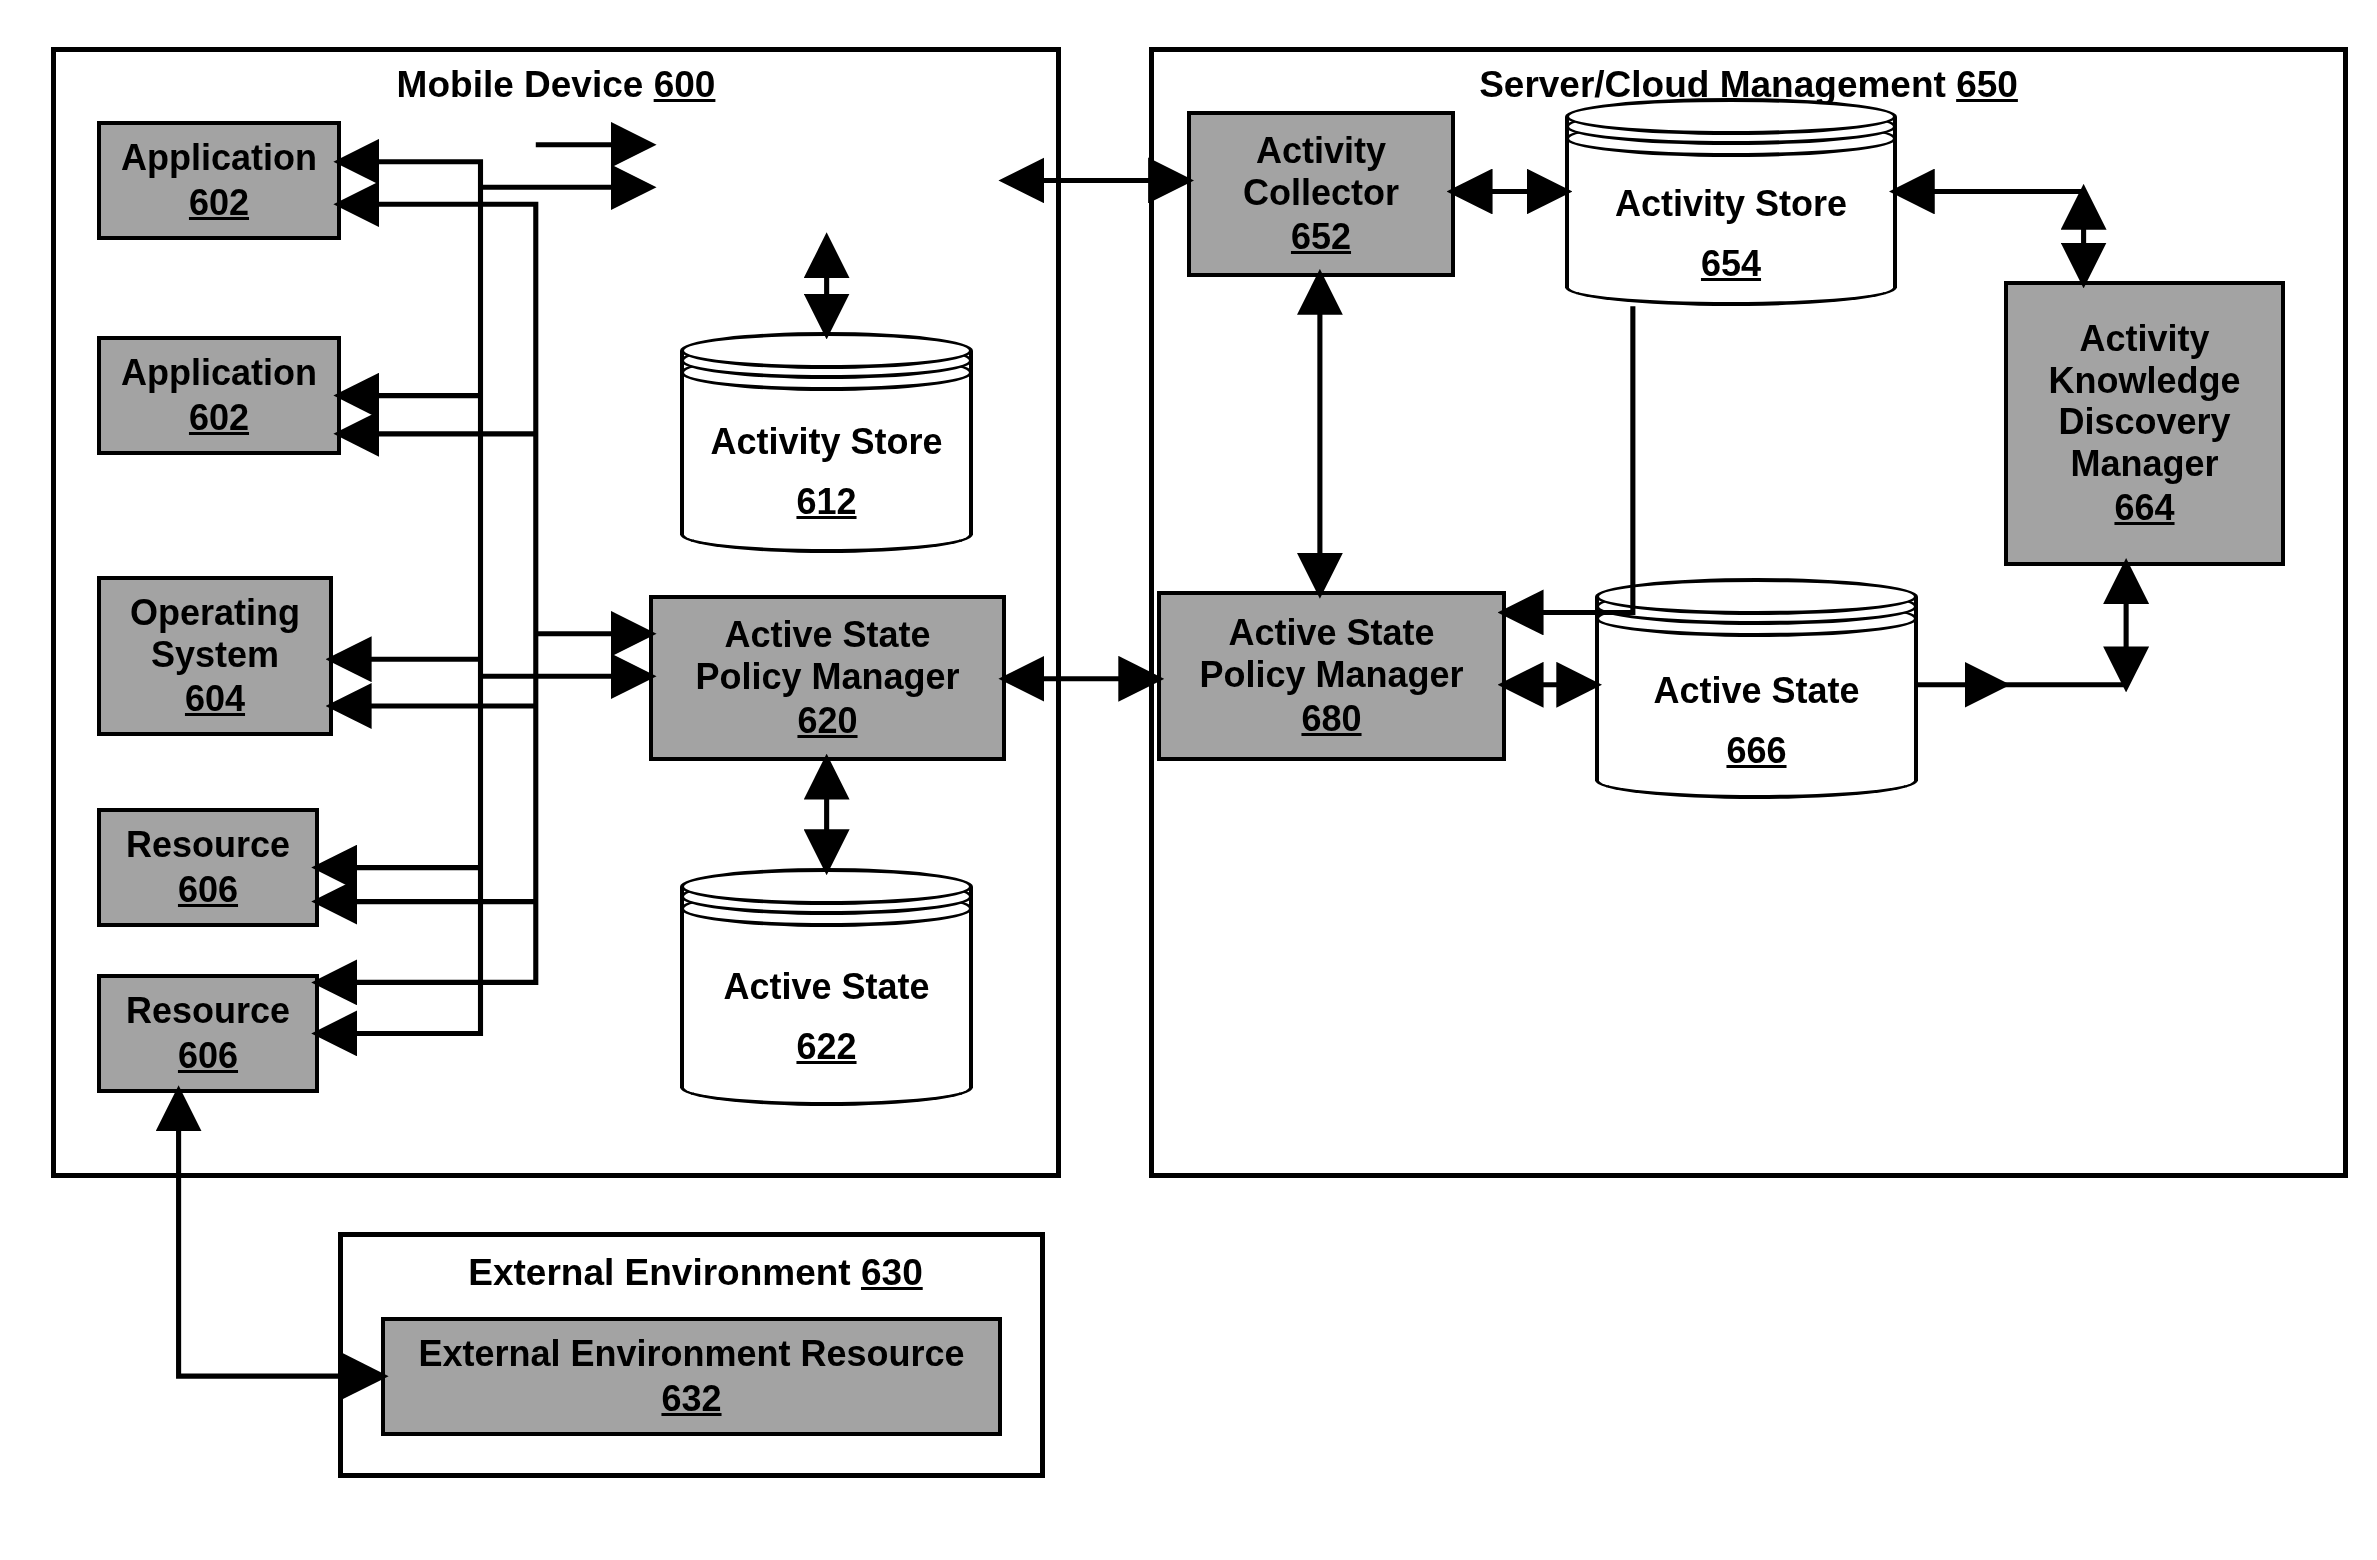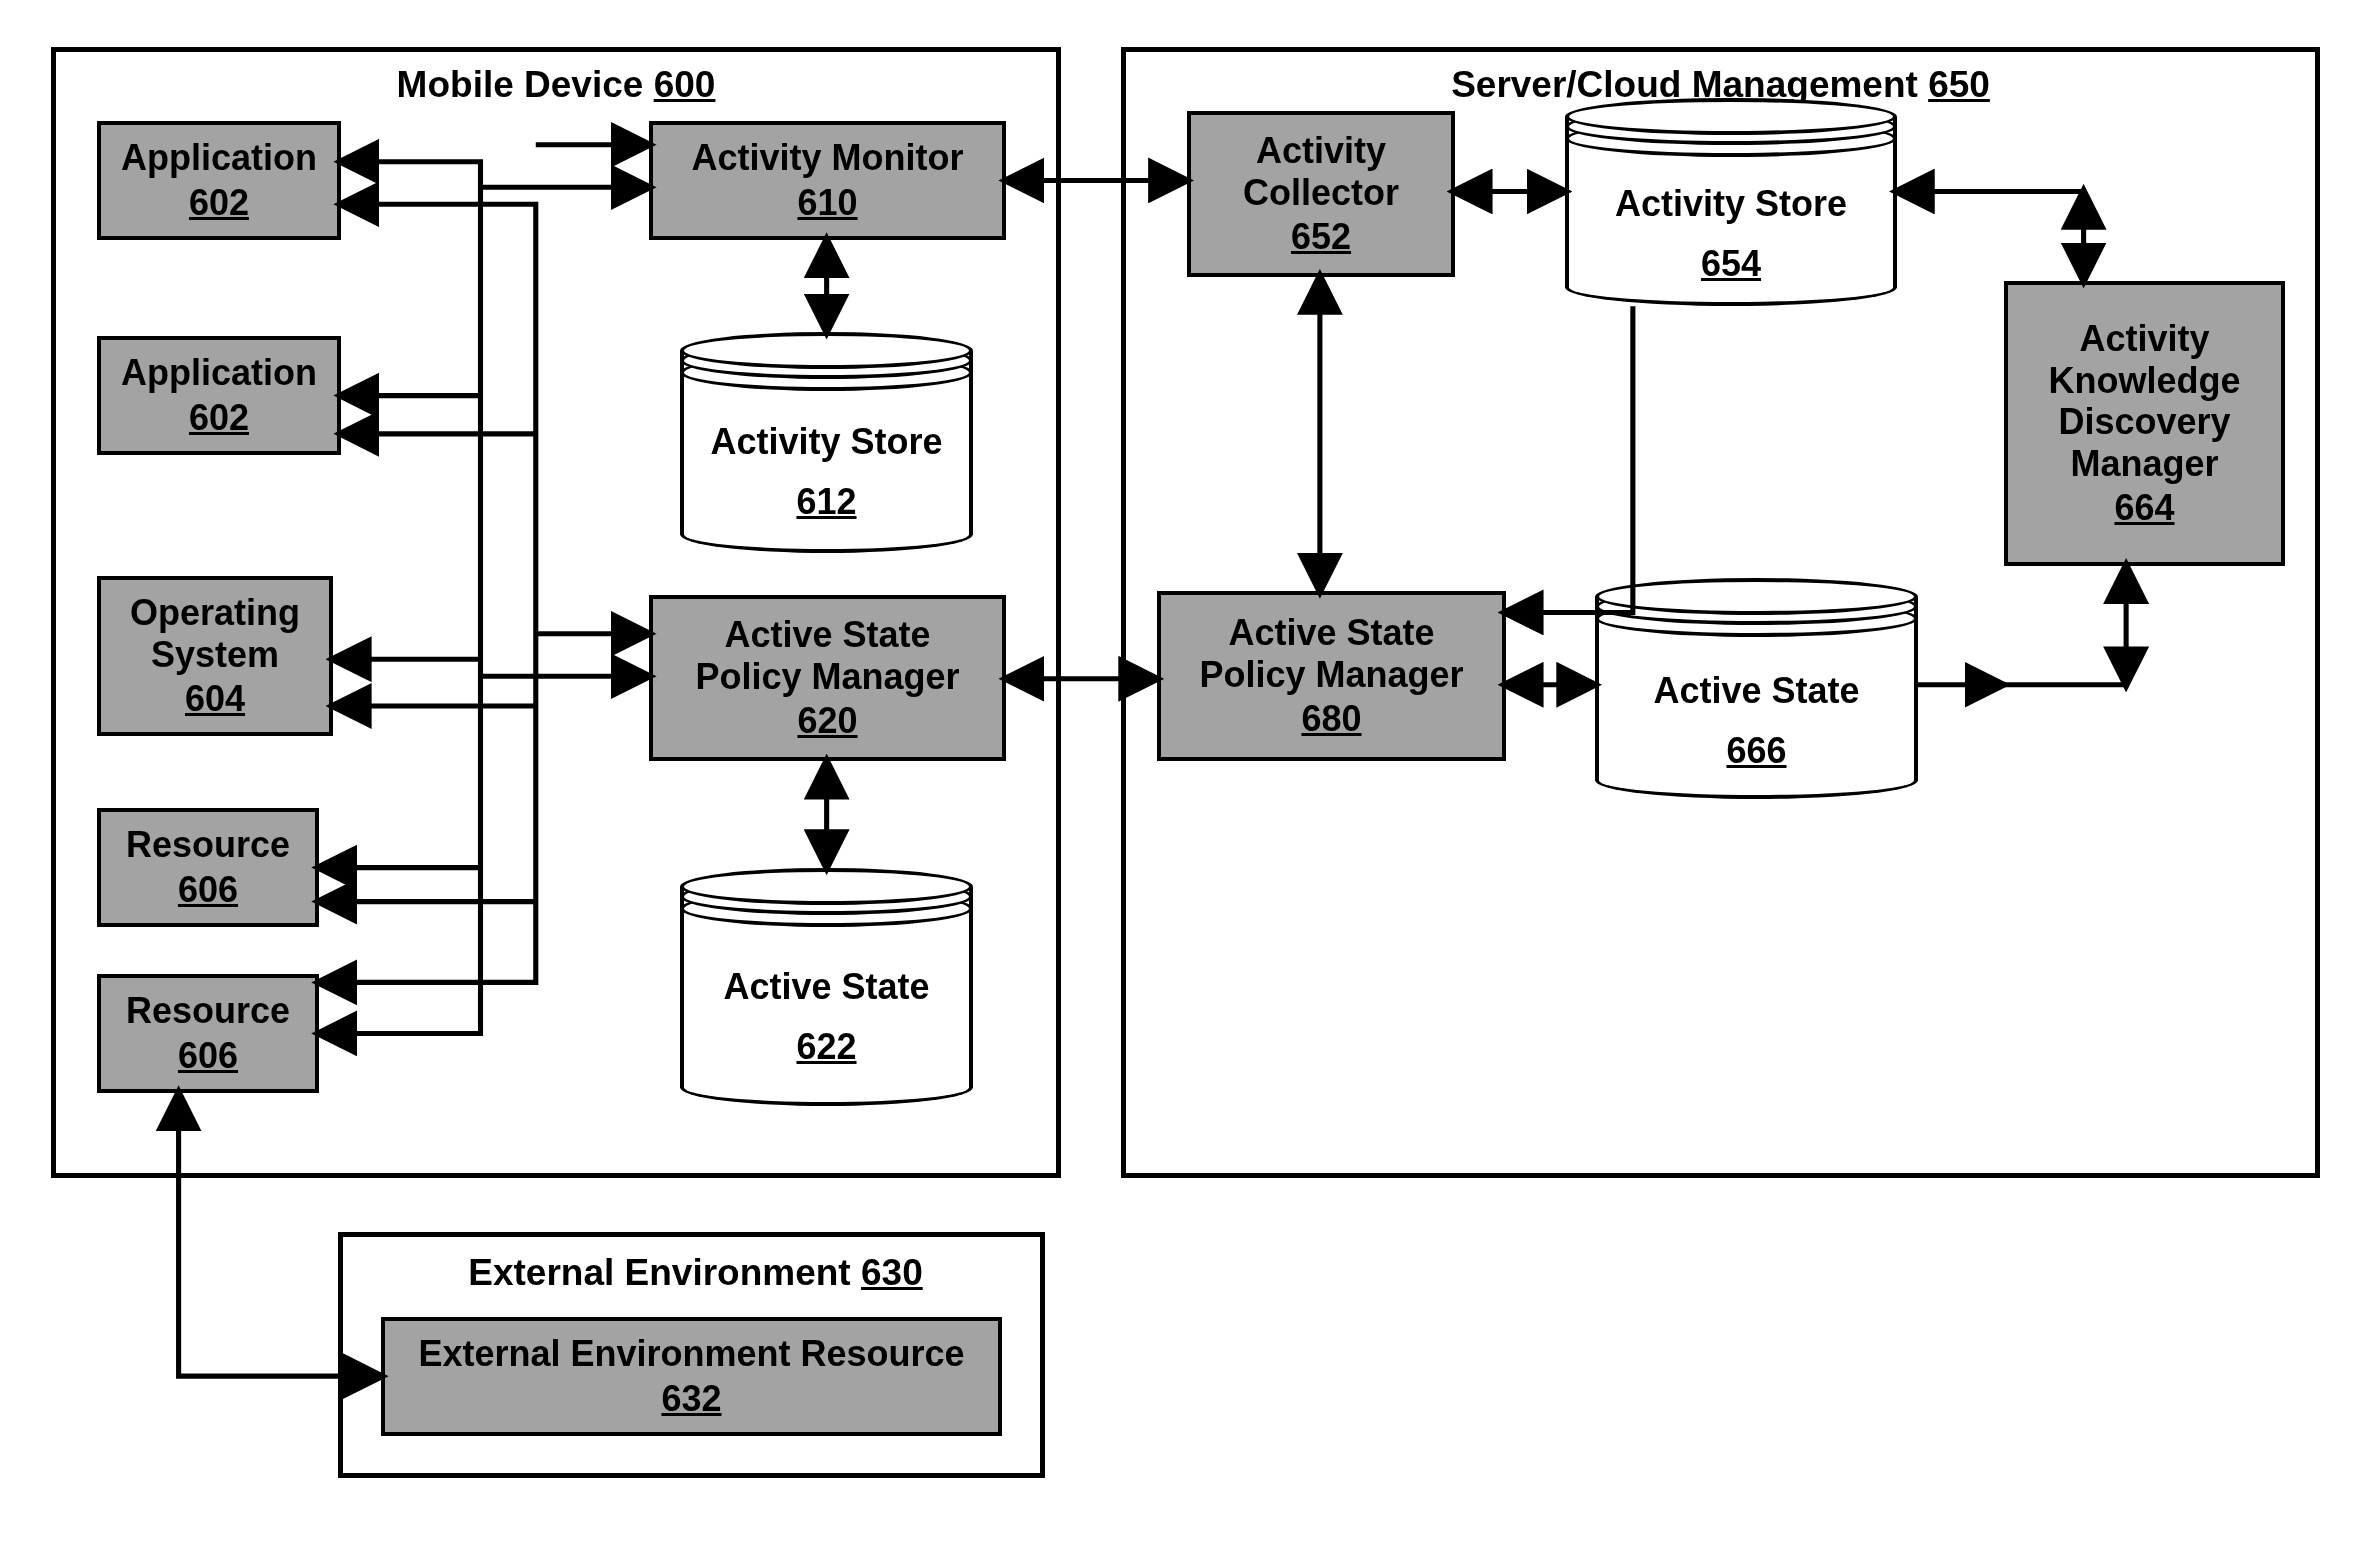--- a/index.html
+++ b/index.html
@@ -22,21 +22,21 @@
 
 <div class="canvas">
 
   <div class="panel" style="left:51px; top:47px; width:1010px; height:1131px;">
     <div class="panel-title">
       <span>Mobile Device</span>
       <span class="num">600</span>
     </div>
   </div>
 
-  <div class="panel" style="left:1121px; top:47px; width:1199px; height:1131px;">
+  <div class="panel" style="left:1149px; top:47px; width:1199px; height:1131px;">
     <div class="panel-title">
       <span>Server/Cloud Management</span>
       <span class="num">650</span>
     </div>
   </div>
 
   <div class="panel" style="left:338px; top:1232px; width:707px; height:246px;">
     <div class="panel-title" style="top:15.3px;padding-left:8px;">
       <span>External Environment</span>
       <span class="num">630</span>
@@ -58,24 +58,20 @@
   </div>
   <div class="box" style="left:97px; top:808px; width:222px; height:119px;">
     <span>Resource</span>
     <span class="num">606</span>
   </div>
   <div class="box" style="left:97px; top:974px; width:222px; height:119px;">
     <span>Resource</span>
     <span class="num">606</span>
   </div>
 
-  <div class="box" style="left:649px; top:121px; width:357px; height:119px;">
-    <span>Activity Monitor</span>
-    <span class="num">610</span>
-  </div>
   <div class="box" style="left:649px; top:595px; width:357px; height:166px;">
     <span style="white-space:pre-line;">Active State
 Policy Manager</span>
     <span class="num">620</span>
   </div>
 
   <div class="box" style="left:381px; top:1317px; width:621px; height:119px;">
     <span>External Environment Resource</span>
     <span class="num">632</span>
   </div>

